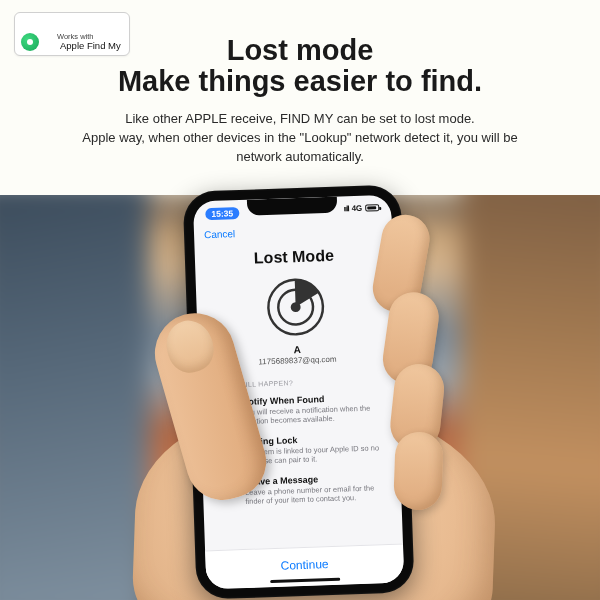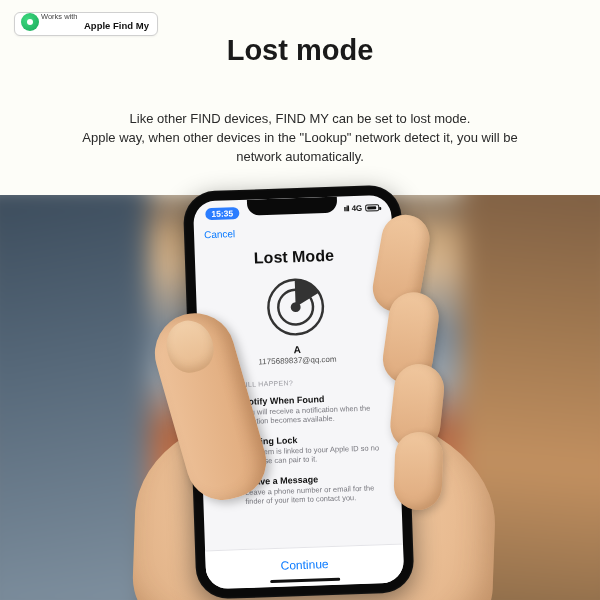--- a/index.html
+++ b/index.html
@@ -41,40 +41,40 @@
     position: absolute;
     top: 0; left: 0; right: 0; height: 195px;
     background: #fdfdf8;
   }
   .badge {
     position: absolute;
     top: 12px; left: 14px;
     background: #fff;
     border: 1px solid #d0d0d0;
     border-radius: 6px;
-    padding: 0 8px 4px 6px;
+    padding: 20px 8px 4px 6px;
     display: flex; align-items: center;
-    gap: 2px;
+    gap: 18px;
     font-size: 9px;
     line-height: 1.05;
     box-shadow: 0 1px 2px rgba(0,0,0,0.05);
   }
   .badge-icon {
     width: 18px; height: 18px; border-radius: 50%;
     background: radial-gradient(circle at 35% 35%, #3dd97f, #1aa85a);
     position: relative;
     flex-shrink: 0;
   }
   .badge-icon::after {
     content:""; position:absolute; top:50%; left:50%;
     width:6px; height:6px; background:#fff; border-radius:50%;
     transform: translate(-50%,-50%);
   }
   .badge-text .line1 { font-size: 7.5px; color: #444; }
-  .badge-text .line2 { font-size: 9.5px; font-weight: 700; color: #111; display:flex; align-items:center; gap:3px;margin-left:40px;}
+  .badge-text .line2 { font-size: 9.5px; font-weight: 400; color: #111; display:flex; align-items:center; gap:3px;}
   .badge-text .apple-mark { font-size: 10px; }
   .headline {
     position: absolute;
     top: 34px; left: 0; right: 0;
     text-align: center;
   }
   .headline .t1 {
     font-size: 29px; font-weight: 700; color: #1a1a1a;
   }
   .headline .t2 {
@@ -247,24 +247,25 @@
     <div class="line1">Works with</div>
     <div class="line2">
       <span class="apple-mark"></span>
       <span>Apple Find My</span>
     </div>
   </div>
 </div>
 
 <div class="headline">
   <div class="t1">Lost mode</div>
+  <div class="t2">Make things easier to find.</div>
 </div>
 
 <div class="subtext">
-  <span>Like other FIND devices, FIND MY can be set to lost mode.</span><br>
+  <span>Like other APPLE receive, FIND MY can be set to lost mode.</span><br>
   <span>Apple way, when other devices in the "Lookup" network detect it, you will be</span><br>
   <span>network automatically.</span>
 </div>
 
 <div class="hand-wrap">
   <div class="hand">
     <div class="wrist"></div>
     <div class="palm"></div>
     <div class="finger f1"></div>
     <div class="finger f2"></div>

